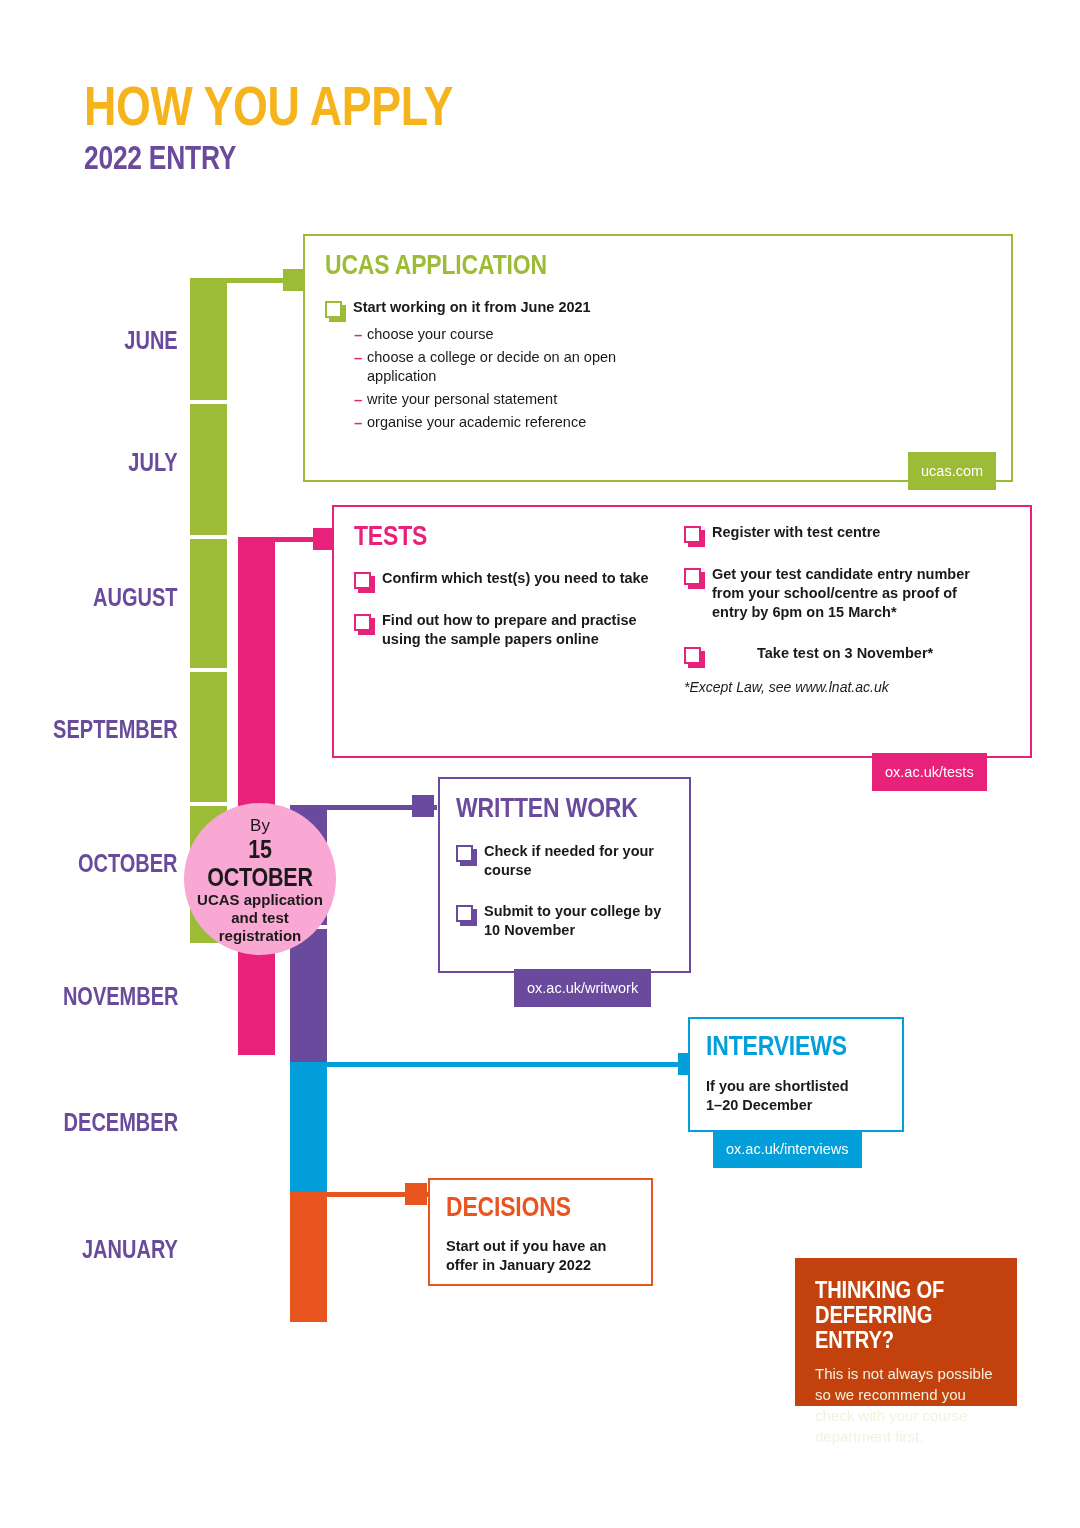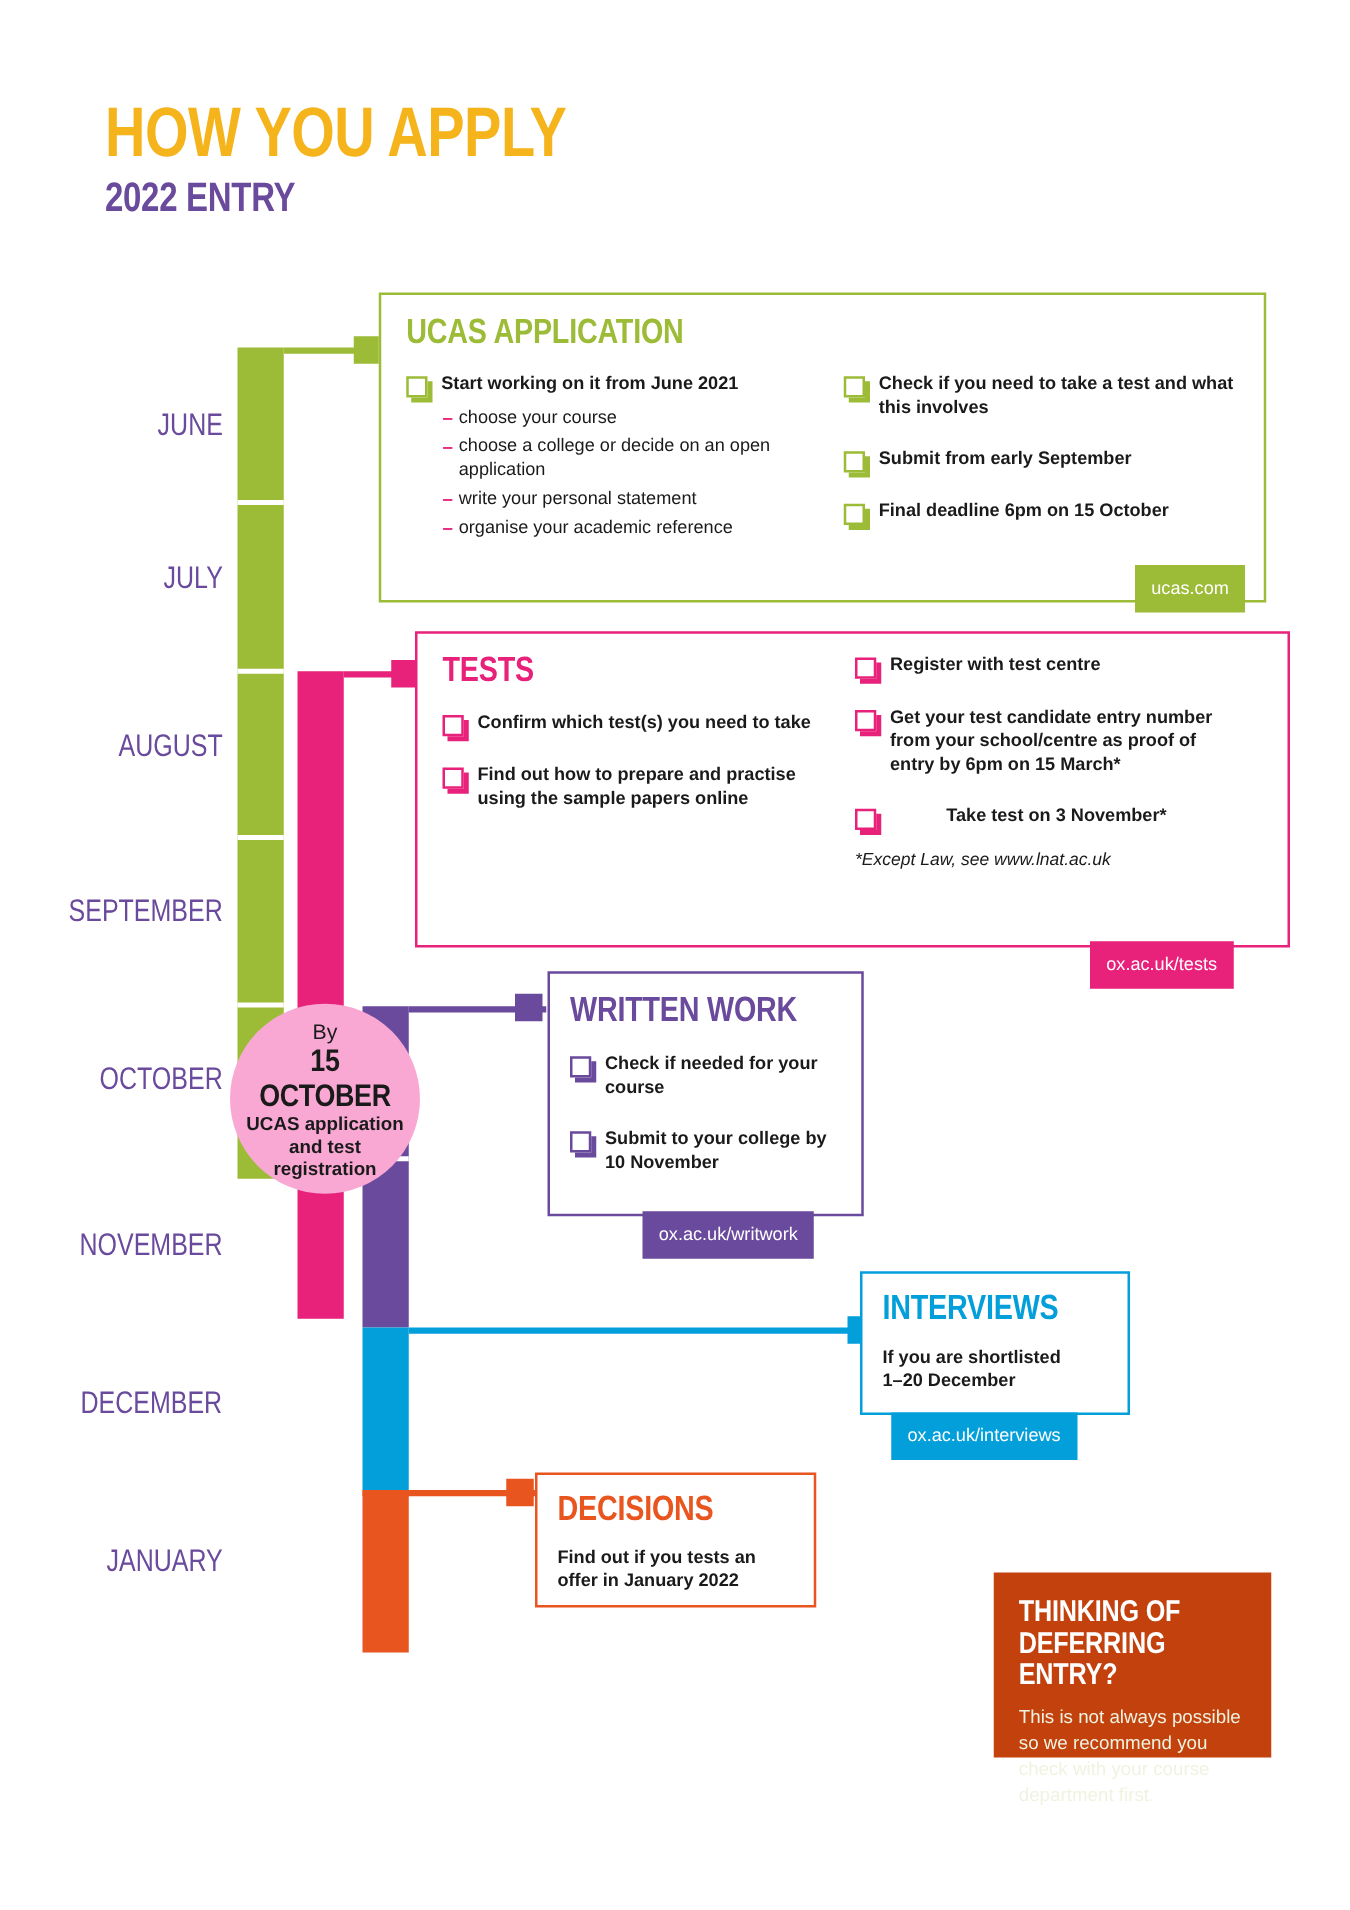--- a/index.html
+++ b/index.html
@@ -21,21 +21,21 @@
   }
   #subtitle {
     font-size:33px; line-height:36px; font-weight:bold;
     color:#6A4A9C; margin-top:6px; letter-spacing:-0.3px;
     transform:scaleX(0.80); transform-origin:left center;
   }
 
   
   .month {
     position:absolute; width:160px; text-align:right;
-    left:18px; color:#6A4A9C; font-weight:normal;
+    left:18px; color:#6A4A9C; font-weight:bold;
     font-size:25px; line-height:25px; letter-spacing:0px;
   }
   .month span { display:inline-block; transform:scaleX(0.80); transform-origin:right center; }
 
   
   .bar { position:absolute; }
   .tick { position:absolute; background:#ffffff; height:4px; }
 
   
   .arm { position:absolute; height:5px; }
@@ -175,34 +175,20 @@
         <div class="dash" style="color:#E8217A;">–</div>
         <div class="subtxt">write your personal statement</div>
       </div>
       <div class="subrow">
         <div class="dash" style="color:#E8217A;">–</div>
         <div class="subtxt">organise your academic reference</div>
       </div>
     </div>
   </div>
 
-  <div style="position:absolute; left:370px; top:62px; width:320px;">
-    <div class="item" style="margin-bottom:22px;">
-      <div class="cb" style="border-color:#9CBB36; box-shadow:4px 4px 0 0 #9CBB36;"></div>
-      <div class="itemtxt">Check if you need to take a test and what this involves</div>
-    </div>
-    <div class="item" style="margin-bottom:22px;">
-      <div class="cb" style="border-color:#9CBB36; box-shadow:4px 4px 0 0 #9CBB36;"></div>
-      <div class="itemtxt">Submit from early September</div>
-    </div>
-    <div class="item">
-      <div class="cb" style="border-color:#9CBB36; box-shadow:4px 4px 0 0 #9CBB36;"></div>
-      <div class="itemtxt">Final deadline 6pm on 15 October</div>
-    </div>
-  </div>
 </div>
 <div class="badge" style="left:908px; top:452px; background:#9CBB36;">ucas.com</div>
 
 <div class="box" style="left:332px; top:505px; width:700px; height:253px; border-color:#E8217A;">
 
   <div class="boxtitle cond" style="position:absolute; left:20px; top:13px; font-size:28px; color:#E8217A;">
     <span>TESTS</span>
   </div>
 
   <div style="position:absolute; left:20px; top:62px; width:315px;">
@@ -266,21 +252,21 @@
 </div>
 <div class="badge" style="left:713px; top:1130px; background:#039FDB;">ox.ac.uk/interviews</div>
 
 <div class="box" style="left:428px; top:1178px; width:225px; height:108px; border-color:#E8551F;">
 
   <div class="boxtitle cond" style="position:absolute; left:16px; top:11px; font-size:28px; color:#E8551F;">
     <span>DECISIONS</span>
   </div>
 
   <div style="position:absolute; left:16px; top:57px;">
-    <div class="itemtxt">Find out if you tests an</div>
+    <div class="itemtxt">Start out if you have an</div>
     <div class="itemtxt">offer in January 2022</div>
   </div>
 </div>
 
 <div id="circle">
   <div class="by">By</div>
   <div class="date cond">
     <span>15 OCTOBER</span>
   </div>
   <div class="sm">UCAS application</div>

